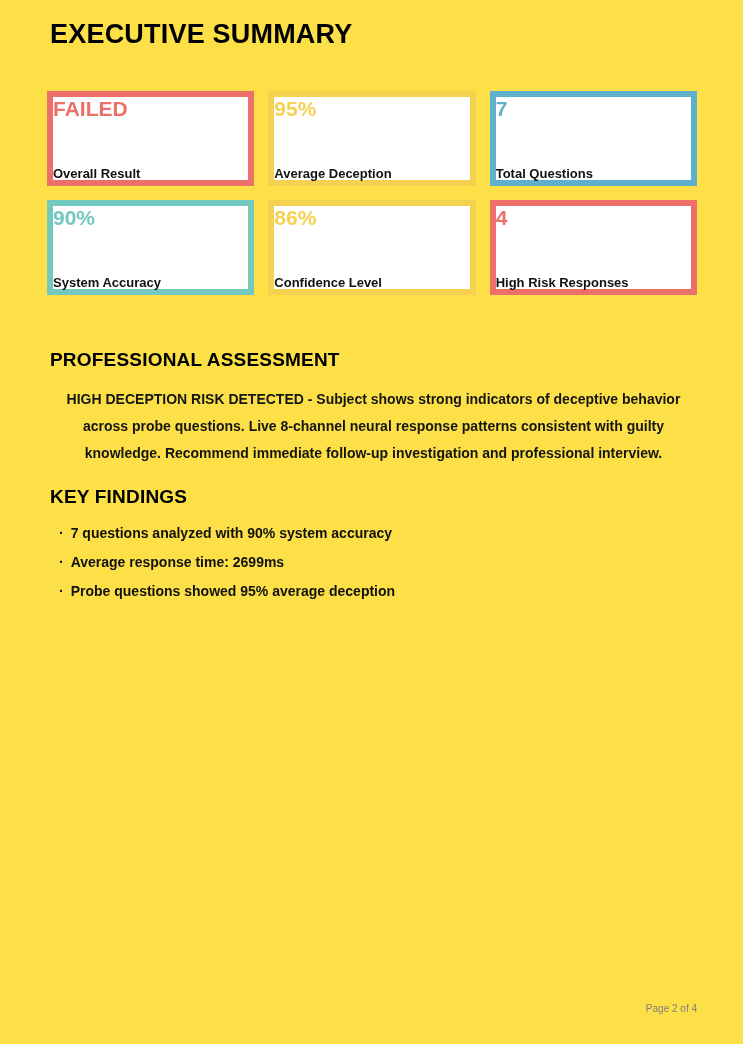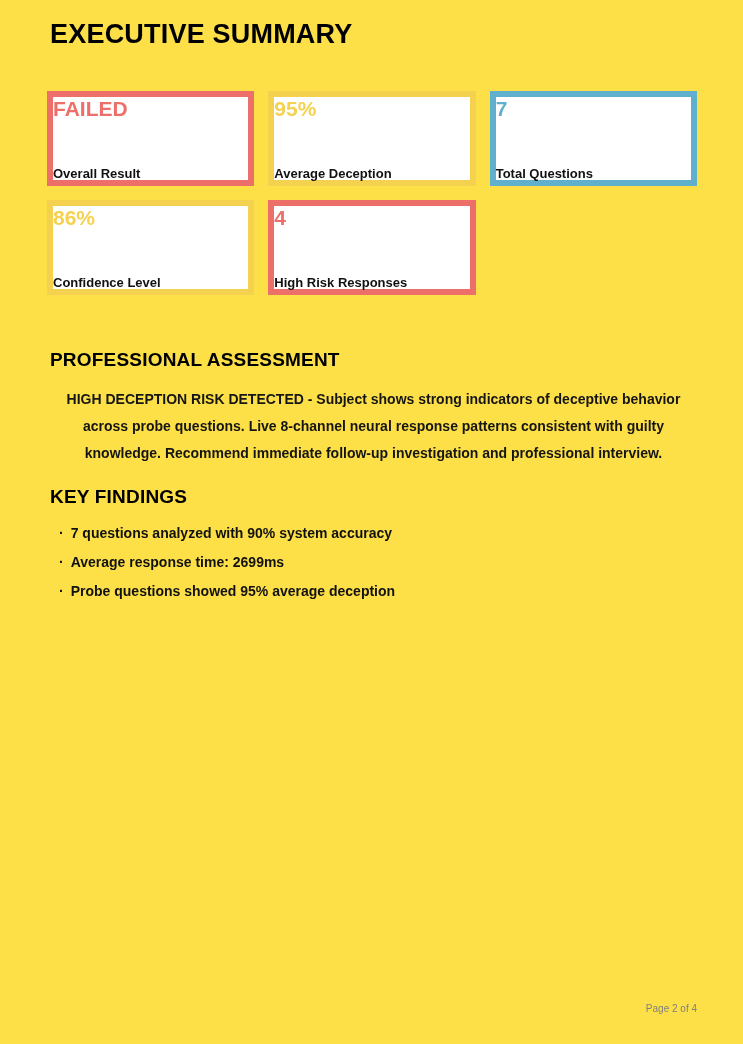--- a/index.html
+++ b/index.html
@@ -120,20 +120,24 @@
     <div class="card" data-color="yellow">
       <div class="card-value">95%</div>
       <div class="card-label">Average Deception</div>
     </div>
 
     <div class="card" data-color="blue">
       <div class="card-value">7</div>
       <div class="card-label">Total Questions</div>
     </div>
 
+    <div class="card" data-color="teal">
+      <div class="card-value">90%</div>
+      <div class="card-label">System Accuracy</div>
+    </div>
 
     <div class="card" data-color="yellow">
       <div class="card-value">86%</div>
       <div class="card-label">Confidence Level</div>
     </div>
 
     <div class="card" data-color="red">
       <div class="card-value">4</div>
       <div class="card-label">High Risk Responses</div>
     </div>

